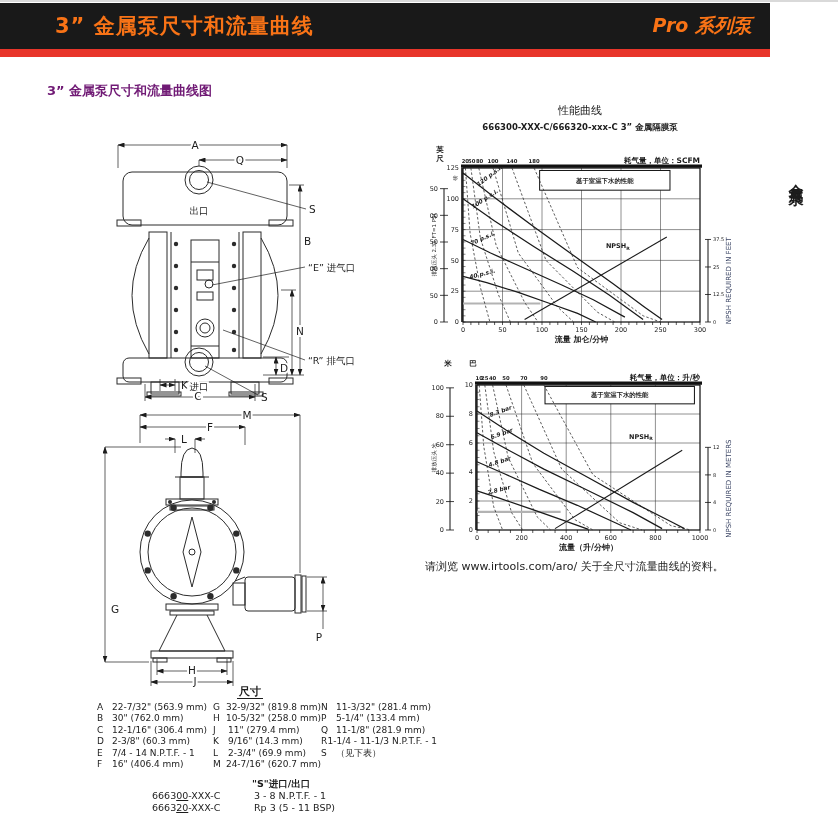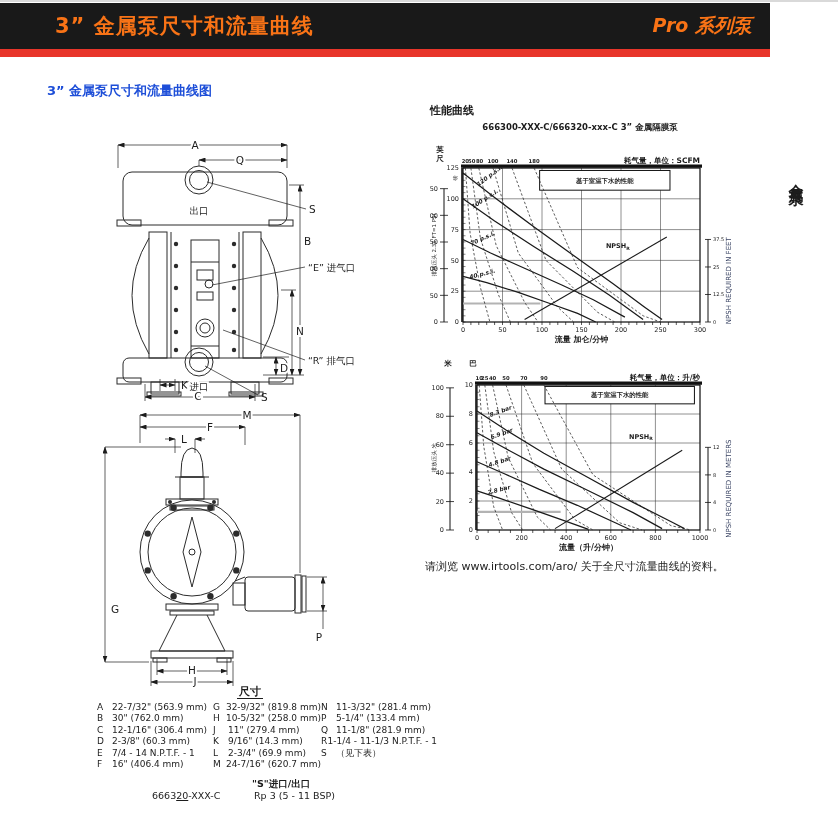--- a/index.html
+++ b/index.html
@@ -6,22 +6,22 @@
   body{width:838px;height:829px;position:relative;overflow:hidden;
        font-family:"DejaVu Sans","Liberation Sans",sans-serif;color:#1c1c1c;}
   .abs{position:absolute;}
   #topline{left:0;top:0;width:838px;height:2px;background:#d9d9d9;}
   #headerbar{left:0;top:3px;width:770px;height:46px;background:#191919;color:#f97316;
              display:flex;align-items:center;justify-content:space-between;padding:0 18px 0 55px;box-sizing:border-box;}
   #headerbar .t1{font-size:21px;font-weight:bold;letter-spacing:1px;}
   #headerbar .t2{font-size:19px;font-weight:bold;font-style:italic;}
   #redstripe{left:0;top:49px;width:770px;height:8px;background:#e8352a;}
   #sidetab{left:786px;top:172px;writing-mode:vertical-rl;font-size:15px;font-weight:bold;letter-spacing:4px;}
-  #sectiontitle{left:47px;top:82px;color:#1d4ed8;font-weight:bold;font-size:13px;}
-  #chartheading{left:430px;top:103px;width:300px;text-align:left;font-size:11px;font-weight:bold;}
+  #sectiontitle{left:47px;top:82px;color:#701a75;font-weight:bold;font-size:13px;}
+  #chartheading{left:430px;top:103px;width:300px;text-align:center;font-size:11px;font-weight:normal;}
   #chartsubtitle{left:415px;top:122px;width:330px;text-align:center;font-size:8.5px;font-weight:bold;}
   #chartnote{left:425px;top:559px;width:330px;text-align:left;font-size:11px;}
   svg text{font-family:inherit;}
   .dl{font-size:10.5px;fill:#1c1c1c;}
   .ko{stroke:#fff;stroke-width:4px;paint-order:stroke;}
   .cn{font-size:9.5px;fill:#1c1c1c;}
   #dimtitle{left:190px;top:684px;width:120px;text-align:center;font-size:11px;font-weight:bold;}
   #dimtitle span{border-bottom:1.3px solid #1c1c1c;padding:0 2px;}
   #dimtable{left:97px;top:702px;width:340px;display:flex;font-size:9px;line-height:11.4px;}
   #dimtable .col{display:flex;flex-direction:column;}
@@ -558,16 +558,20 @@
       <div class="dim-row">
         <span class="dim-k">S</span>
         <span class="dim-v">（见下表）</span>
       </div>
     </div>
 </div>
 
 <div id="models" class="abs">
   <div class="hdr">"S"进口/出口</div>
   <div class="mrow">
+    <span class="mname"><span>6663</span><span class="u">00</span><span>-XXX-C</span></span>
+    <span class="mval">3 - 8 N.P.T.F. - 1</span>
+  </div>
+  <div class="mrow">
     <span class="mname"><span>6663</span><span class="u">20</span><span>-XXX-C</span></span>
     <span class="mval">Rp 3 (5 - 11 BSP)</span>
   </div>
 </div>
 
 </body></html>

